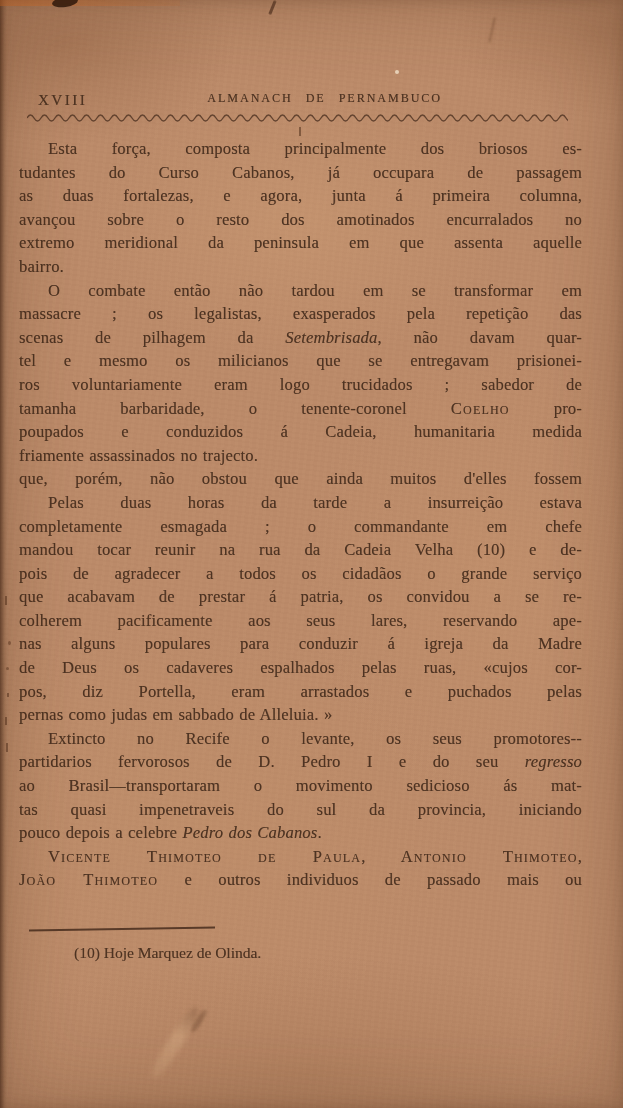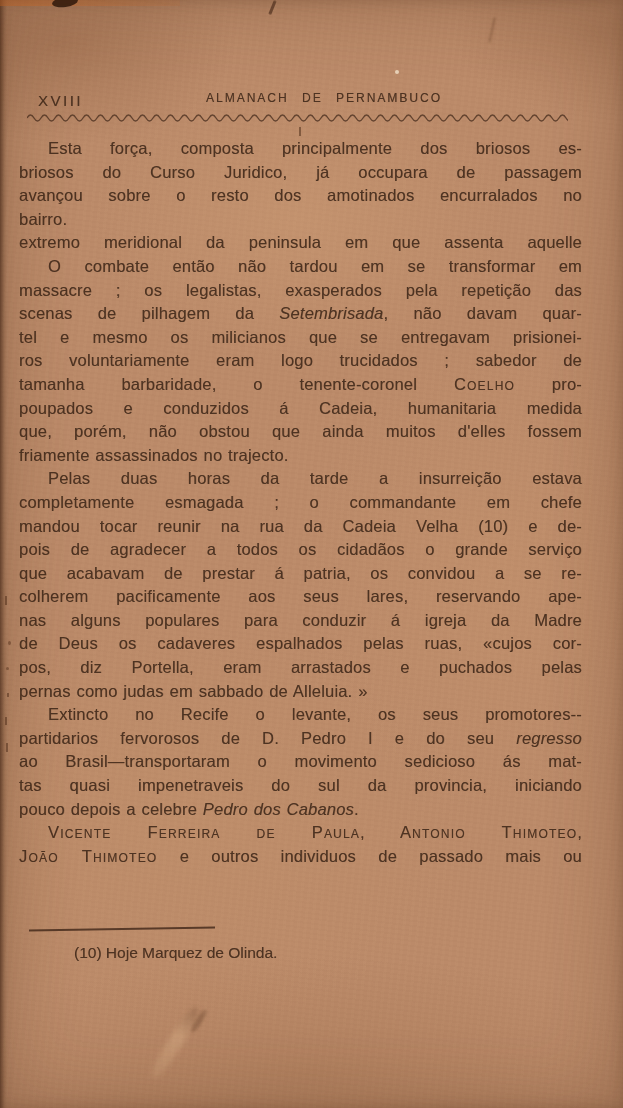--- a/index.html
+++ b/index.html
@@ -16,21 +16,21 @@
     background-color:var(--paper);
     background-image:
       radial-gradient(ellipse 300px 200px at 48% 20%, rgba(216,168,124,0.28), transparent 70%),
       radial-gradient(ellipse 280px 340px at 80% 52%, rgba(208,158,114,0.20), transparent 70%),
       radial-gradient(ellipse 420px 300px at 30% 74%, rgba(200,152,108,0.22), transparent 70%),
       radial-gradient(ellipse 500px 160px at 50% 97%, rgba(130,85,50,0.18), transparent 75%),
       radial-gradient(ellipse 240px 140px at 10% 4%, rgba(115,70,42,0.28), transparent 72%),
       radial-gradient(ellipse 200px 120px at 96% 3%, rgba(120,75,45,0.22), transparent 72%),
       repeating-linear-gradient(7deg, rgba(120,80,50,0.035) 0 2px, rgba(0,0,0,0) 2px 5px),
       repeating-linear-gradient(96deg, rgba(235,195,150,0.04) 0 3px, rgba(0,0,0,0) 3px 7px);
-    font-family:Liberation Sans, sans-serif;
+    font-family:Liberation Serif, serif;
     color:var(--ink);
   }
   .page::after{
     content:"";position:absolute;inset:0;pointer-events:none;
     box-shadow:inset 0 0 75px rgba(70,35,15,0.30), inset 0 0 14px rgba(70,35,15,0.22);
   }
   
   .edge-left{position:absolute;left:0;top:0;bottom:0;width:7px;
     background:linear-gradient(90deg, rgba(55,28,14,0.55), rgba(55,28,14,0.12) 60%, transparent);}
   .edge-top-strip{position:absolute;left:0;top:0;width:180px;height:6px;
@@ -109,35 +109,36 @@
     <span class="title">ALMANACH DE PERNAMBUCO</span>
   </header>
 
   <svg class="wavy" width="541" height="13" viewBox="0 0 541 13" aria-hidden="true">
     <path d="M0 7 q3.5 -6 7 0 q3.5 6 7 0 q3.5 -6 7 0 q3.5 6 7 0 q3.5 -6 7 0 q3.5 6 7 0 q3.5 -6 7 0 q3.5 6 7 0 q3.5 -6 7 0 q3.5 6 7 0 q3.5 -6 7 0 q3.5 6 7 0 q3.5 -6 7 0 q3.5 6 7 0 q3.5 -6 7 0 q3.5 6 7 0 q3.5 -6 7 0 q3.5 6 7 0 q3.5 -6 7 0 q3.5 6 7 0 q3.5 -6 7 0 q3.5 6 7 0 q3.5 -6 7 0 q3.5 6 7 0 q3.5 -6 7 0 q3.5 6 7 0 q3.5 -6 7 0 q3.5 6 7 0 q3.5 -6 7 0 q3.5 6 7 0 q3.5 -6 7 0 q3.5 6 7 0 q3.5 -6 7 0 q3.5 6 7 0 q3.5 -6 7 0 q3.5 6 7 0 q3.5 -6 7 0 q3.5 6 7 0 q3.5 -6 7 0 q3.5 6 7 0 q3.5 -6 7 0 q3.5 6 7 0 q3.5 -6 7 0 q3.5 6 7 0 q3.5 -6 7 0 q3.5 6 7 0 q3.5 -6 7 0 q3.5 6 7 0 q3.5 -6 7 0 q3.5 6 7 0 q3.5 -6 7 0 q3.5 6 7 0 q3.5 -6 7 0 q3.5 6 7 0 q3.5 -6 7 0 q3.5 6 7 0 q3.5 -6 7 0 q3.5 6 7 0 q3.5 -6 7 0 q3.5 6 7 0 q3.5 -6 7 0 q3.5 6 7 0 q3.5 -6 7 0 q3.5 6 7 0 q3.5 -6 7 0 q3.5 6 7 0 q3.5 -6 7 0 q3.5 6 7 0 q3.5 -6 7 0 q3.5 6 7 0 q3.5 -6 7 0 q3.5 6 7 0 q3.5 -6 7 0 q3.5 6 7 0 q3.5 -6 7 0 q3.5 6 7 0 q3.5 -6 7 0 q3.5 6 7 0" fill="none" stroke="#583a28" stroke-width="1.4" opacity="0.88"></path>
   </svg>
 
   <main class="body">
       <div class="paragraph">
         <div class="line first"><span>Esta força, composta principalmente dos briosos es-</span></div>
-        <div class="line"><span>briosos do Curso Juridico, já occupara de passagem</span></div>
+        <div class="line"><span>tudantes do Curso Cabanos, já occupara de passagem</span></div>
+        <div class="line"><span>as duas fortalezas, e agora, junta á primeira columna,</span></div>
         <div class="line"><span>avançou sobre o resto dos amotinados encurralados no</span></div>
+        <div class="line"><span>extremo meridional da peninsula em que assenta aquelle</span></div>
         <div class="line last"><span>bairro.</span></div>
-        <div class="line"><span>extremo meridional da peninsula em que assenta aquelle</span></div>
       </div>
       <div class="paragraph">
         <div class="line first"><span>O combate então não tardou em se transformar em</span></div>
         <div class="line"><span>massacre ; os legalistas, exasperados pela repetição das</span></div>
         <div class="line"><span>scenas de pilhagem da </span><span class="i">Setembrisada</span><span>, não davam quar-</span></div>
         <div class="line"><span>tel e mesmo os milicianos que se entregavam prisionei-</span></div>
         <div class="line"><span>ros voluntariamente eram logo trucidados ; sabedor de</span></div>
         <div class="line"><span>tamanha barbaridade, o tenente-coronel </span><span class="sc">Coelho</span><span> pro-</span></div>
         <div class="line"><span>poupados e conduzidos á Cadeia, humanitaria medida</span></div>
+        <div class="line last"><span>friamente assassinados no trajecto.</span></div>
         <div class="line"><span>que, porém, não obstou que ainda muitos d'elles fossem</span></div>
-        <div class="line last"><span>friamente assassinados no trajecto.</span></div>
       </div>
       <div class="paragraph">
         <div class="line first"><span>Pelas duas horas da tarde a insurreição estava</span></div>
         <div class="line"><span>completamente esmagada ; o commandante em chefe</span></div>
         <div class="line"><span>mandou tocar reunir na rua da Cadeia Velha (10) e de-</span></div>
         <div class="line"><span>pois de agradecer a todos os cidadãos o grande serviço</span></div>
         <div class="line"><span>que acabavam de prestar á patria, os convidou a se re-</span></div>
         <div class="line"><span>colherem pacificamente aos seus lares, reservando ape-</span></div>
         <div class="line"><span>nas alguns populares para conduzir á igreja da Madre</span></div>
         <div class="line"><span>de Deus os cadaveres espalhados pelas ruas, «cujos cor-</span></div>
@@ -145,21 +146,21 @@
         <div class="line last"><span>pernas como judas em sabbado de Alleluia. »</span></div>
       </div>
       <div class="paragraph">
         <div class="line first"><span>Extincto no Recife o levante, os seus promotores--</span></div>
         <div class="line"><span>partidarios fervorosos de D. Pedro I e do seu </span><span class="i">regresso</span></div>
         <div class="line"><span>ao Brasil—transportaram o movimento sedicioso ás mat-</span></div>
         <div class="line"><span>tas quasi impenetraveis do sul da provincia, iniciando</span></div>
         <div class="line last"><span>pouco depois a celebre </span><span class="i">Pedro dos Cabanos</span><span>.</span></div>
       </div>
       <div class="paragraph">
-        <div class="line first"><span class="sc">Vicente Ferreira de Paula</span><span>, </span><span class="sc">Antonio Thimoteo</span><span>,</span></div>
+        <div class="line first"><span class="sc">Vicente Thimoteo de Paula</span><span>, </span><span class="sc">Antonio Thimoteo</span><span>,</span></div>
         <div class="line"><span class="sc">João Thimoteo</span><span> e outros individuos de passado mais ou</span></div>
       </div>
     </main>
 
   <div class="fn-rule"></div>
   <div class="footnote">(10) Hoje Marquez de Olinda.</div>
 
 </div>
 
 </body></html>

